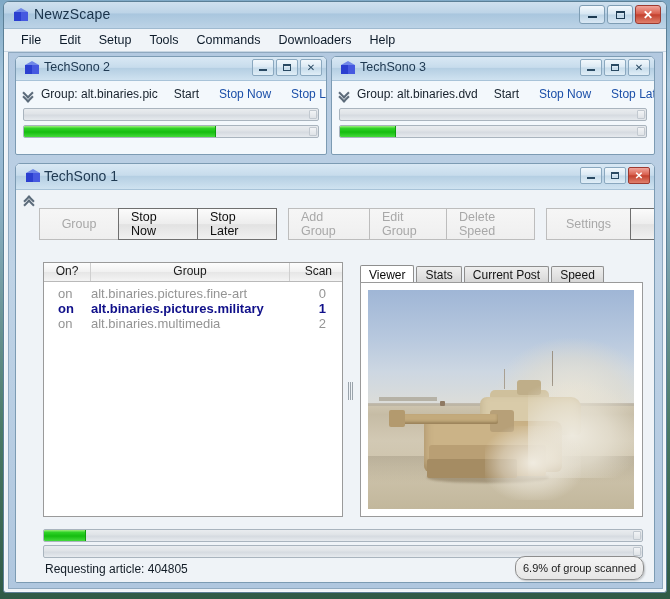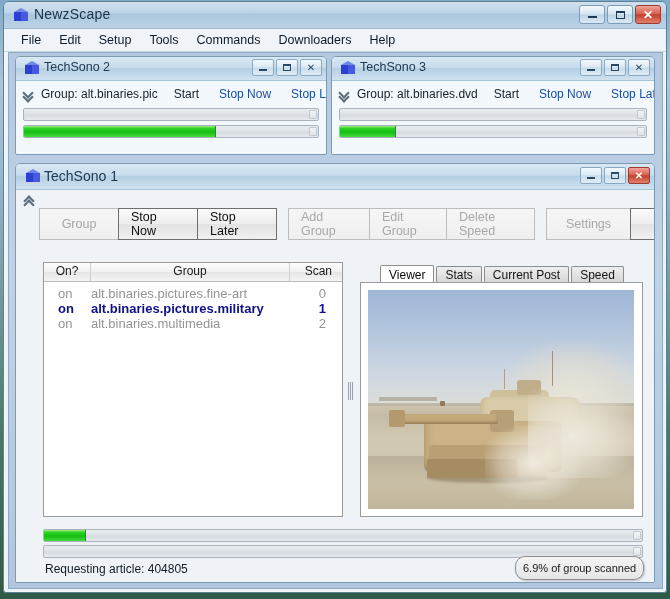--- a/index.html
+++ b/index.html
@@ -425,21 +425,21 @@
           </div>
 
           <div class="splitter" style="left:331px;top:74px;height:253px;">
             <span class="grip">
                 <i style="left:0;"></i>
                 <i style="left:2px;"></i>
                 <i style="left:4px;"></i>
               </span>
           </div>
 
-          <div class="tabstrip" style="left:364px;top:74px;text-align:right;">
+          <div class="tabstrip" style="left:344px;top:74px;text-align:right;">
             <div class="tab active">Viewer</div>
             <div class="tab">Stats</div>
             <div class="tab">Current Post</div>
             <div class="tab">Speed</div>
           </div>
 
           <div class="tabpanel" style="left:344px;top:92px;width:283px;height:235px;">
             <div class="photo">
               <span class="sky"></span>
               <span class="dusthaze"></span>

